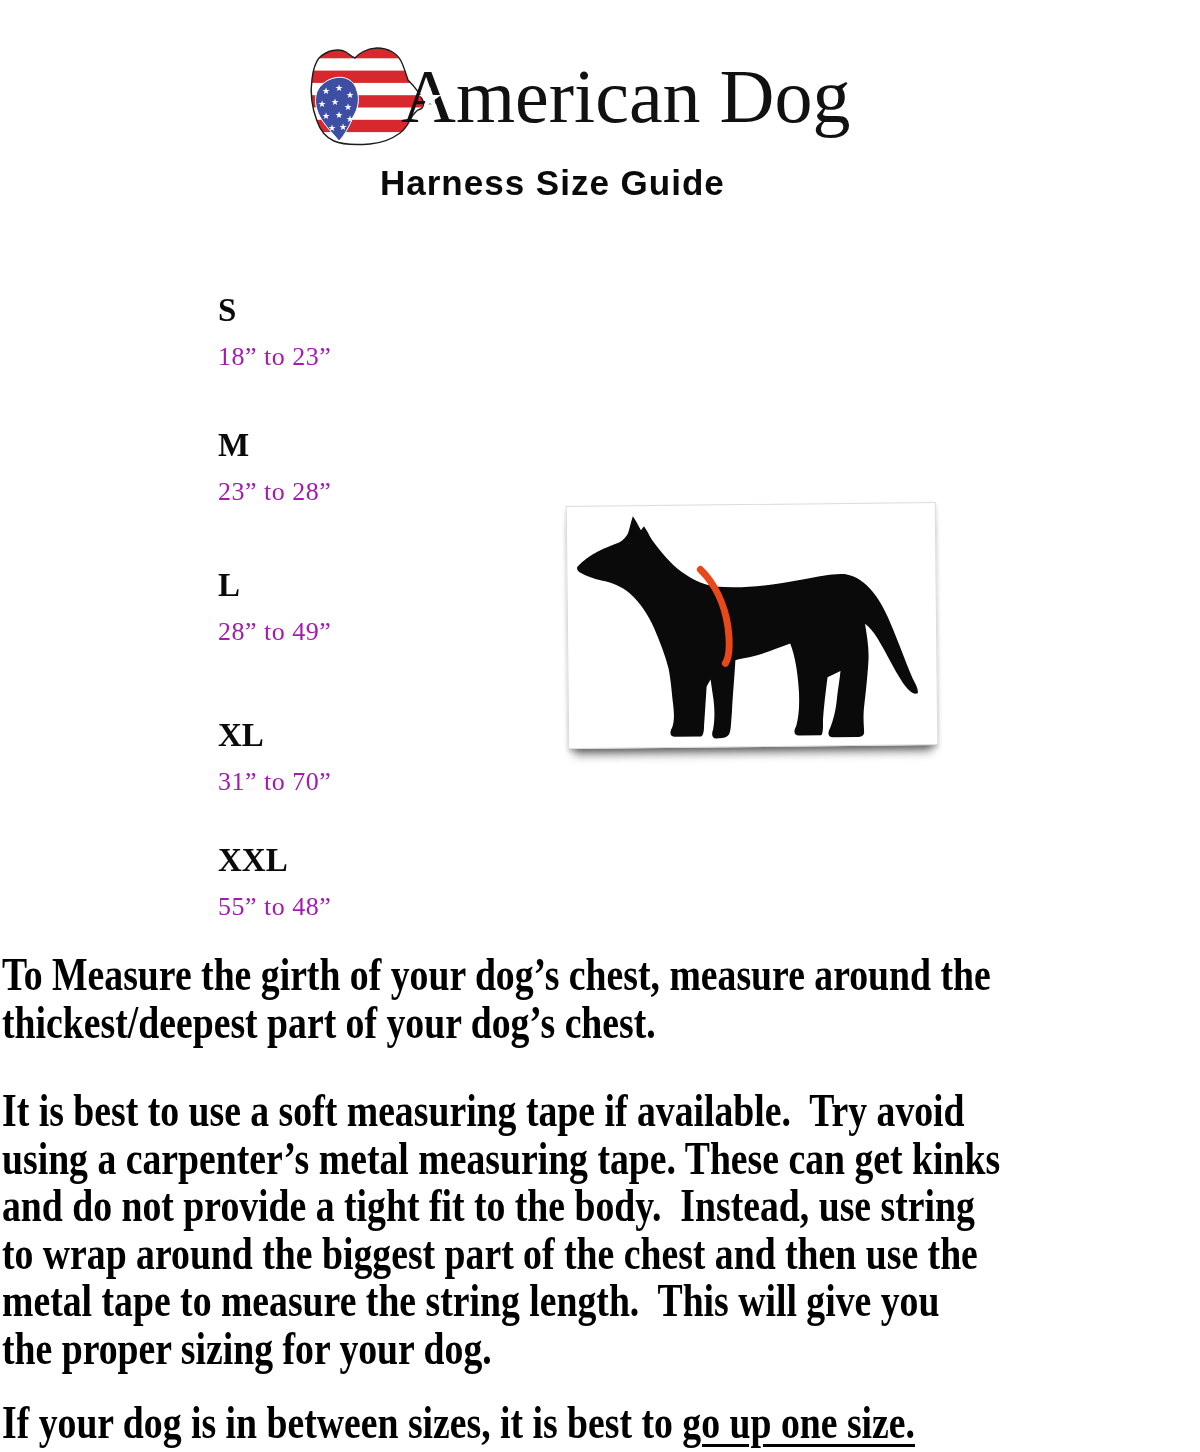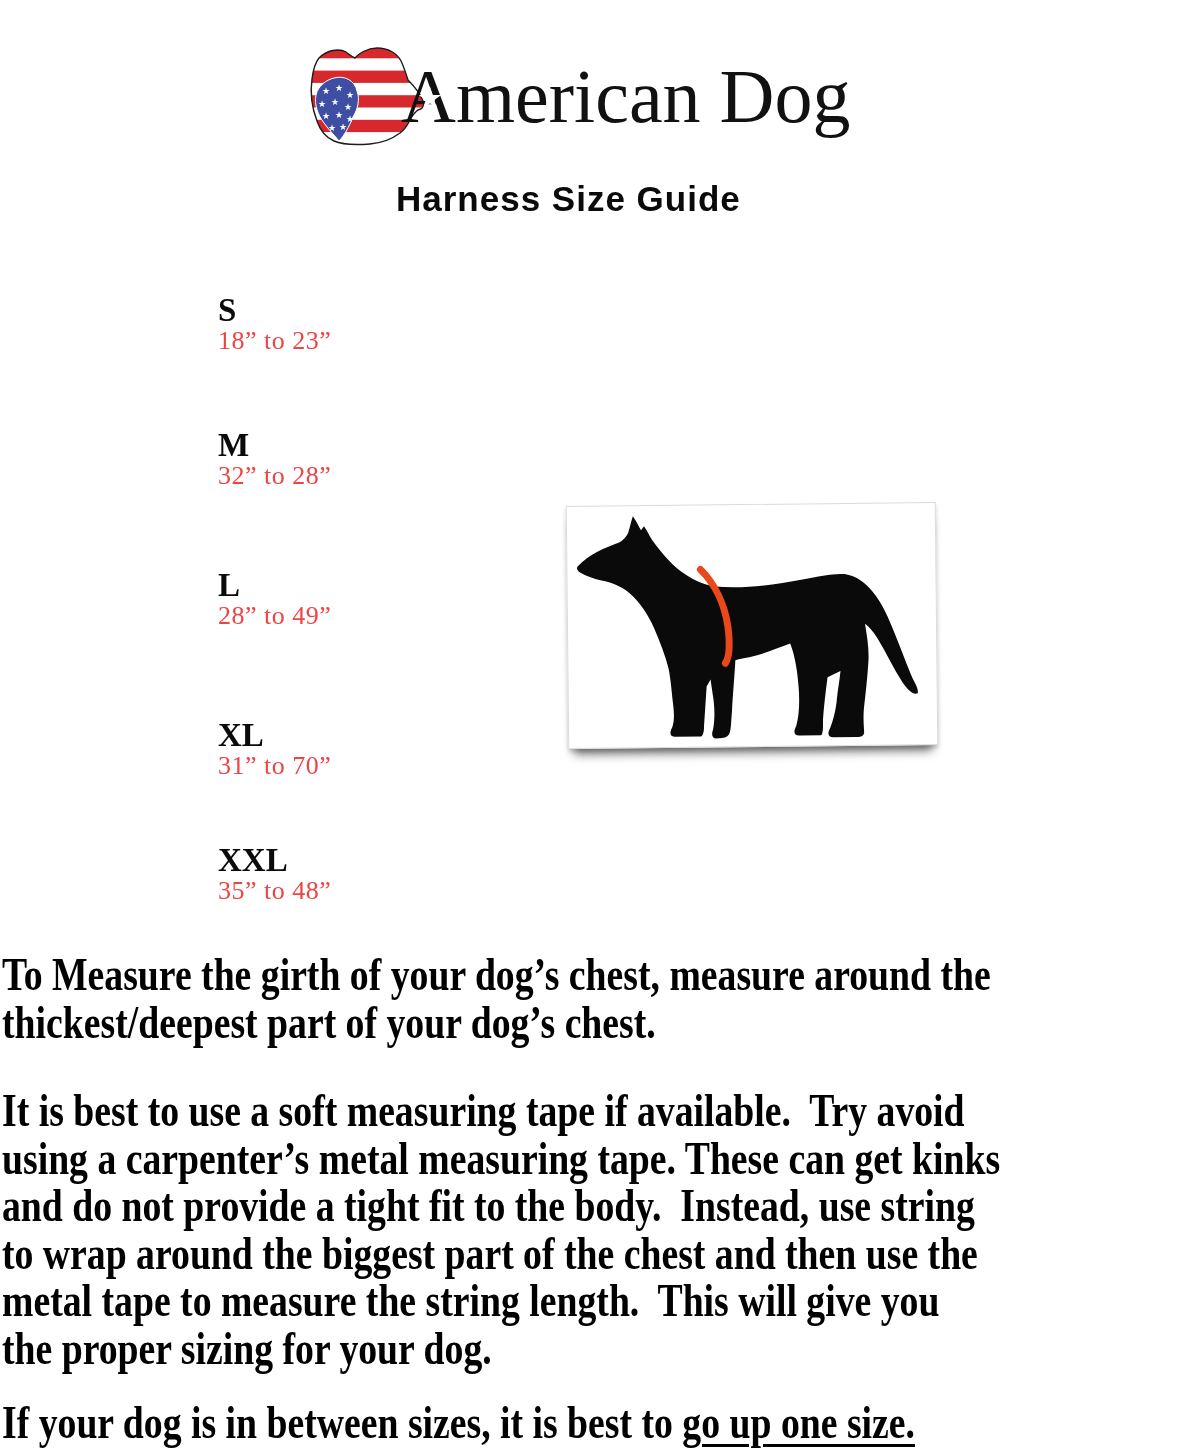--- a/index.html
+++ b/index.html
@@ -4,31 +4,31 @@
 <style>
   html,body{margin:0;padding:0;background:#fff;}
   .page{position:relative;width:1200px;height:1452px;background:#fff;overflow:hidden;
         font-family:"Liberation Serif",serif;color:#000;}
 
   
   .logo-svg{position:absolute;left:296px;top:46px;width:130px;height:110px;}
   .brand-title{position:absolute;left:401px;top:56px;margin:0;
         font:400 76px/80px "Liberation Serif",serif;color:#111;letter-spacing:0px;white-space:pre;}
   .a-star{position:absolute;left:417px;top:84px;font-size:29px;line-height:29px;color:#fff;z-index:5;}
-  .subtitle{position:absolute;left:380px;top:163px;margin:16px;
+  .subtitle{position:absolute;left:380px;top:163px;margin:0;
         font:700 35px/40px "Liberation Sans",sans-serif;color:#0a0a0a;letter-spacing:1px;white-space:pre;}
 
   
   .girth-heading{position:absolute;left:227px;top:233px;margin:0;
         font:700 35px/38px "Liberation Serif",serif;letter-spacing:.5px;white-space:pre;}
   .size-entry{position:absolute;left:218px;}
   .size-entry.s0{top:295px}.size-entry.s1{top:430px}.size-entry.s2{top:570px}
   .size-entry.s3{top:720px}.size-entry.s4{top:845px}
   .size-label{font:700 33px/31px "Liberation Serif",serif;color:#0a0a0a;white-space:pre;}
-  .size-range{font:400 26px/30px "Liberation Serif",serif;color:#ef4444;letter-spacing:.5px;white-space:pre;}
+  .size-range{font:400 26px/30px "Liberation Serif",serif;color:#a21caf;letter-spacing:.5px;white-space:pre;margin-top:16px;}
 
   
   .dog-card{position:absolute;left:567px;top:504px;width:368px;height:241px;margin:0;
         background:#fff;border:1px solid #dcdcdc;
         box-shadow:0 3px 4px rgba(0,0,0,.18), 0 12px 10px -6px rgba(0,0,0,.5);
         transform:rotate(-0.6deg);}
   .dog-card svg{position:absolute;left:0;top:0;width:100%;height:100%;}
 
   
   .para{position:absolute;left:2px;width:1460px;
@@ -78,33 +78,33 @@
   <span class="a-star">★</span>
   <h2 class="subtitle">Harness Size Guide</h2>
 
 
   <div class="size-entry s0">
     <div class="size-label">S</div>
     <div class="size-range">18” to 23”</div>
   </div>
   <div class="size-entry s1">
     <div class="size-label">M</div>
-    <div class="size-range">32” to 28”</div>
+    <div class="size-range">23” to 28”</div>
   </div>
   <div class="size-entry s2">
     <div class="size-label">L</div>
     <div class="size-range">28” to 49”</div>
   </div>
   <div class="size-entry s3">
     <div class="size-label">XL</div>
     <div class="size-range">31” to 70”</div>
   </div>
   <div class="size-entry s4">
     <div class="size-label">XXL</div>
-    <div class="size-range">35” to 48”</div>
+    <div class="size-range">55” to 48”</div>
   </div>
 
   <figure class="dog-card">
     <svg viewBox="0 0 368 241" aria-hidden="true">
       <path fill="#0a0a0a" d="M10 60
         C22 47,38 41,52 36 C56 34,59 31,61 27 C63 21,64 16,66 10
         C69 14,71 19,74 24 L77 20 C80 24,82 29,85 34
         C93 45,103 58,114 66 C124 73,134 79,147 81
         C177 84,207 80,235 75 C252 72,266 69,277 70
         C289 72,298 79,305 88 C314 99,321 115,327 131

